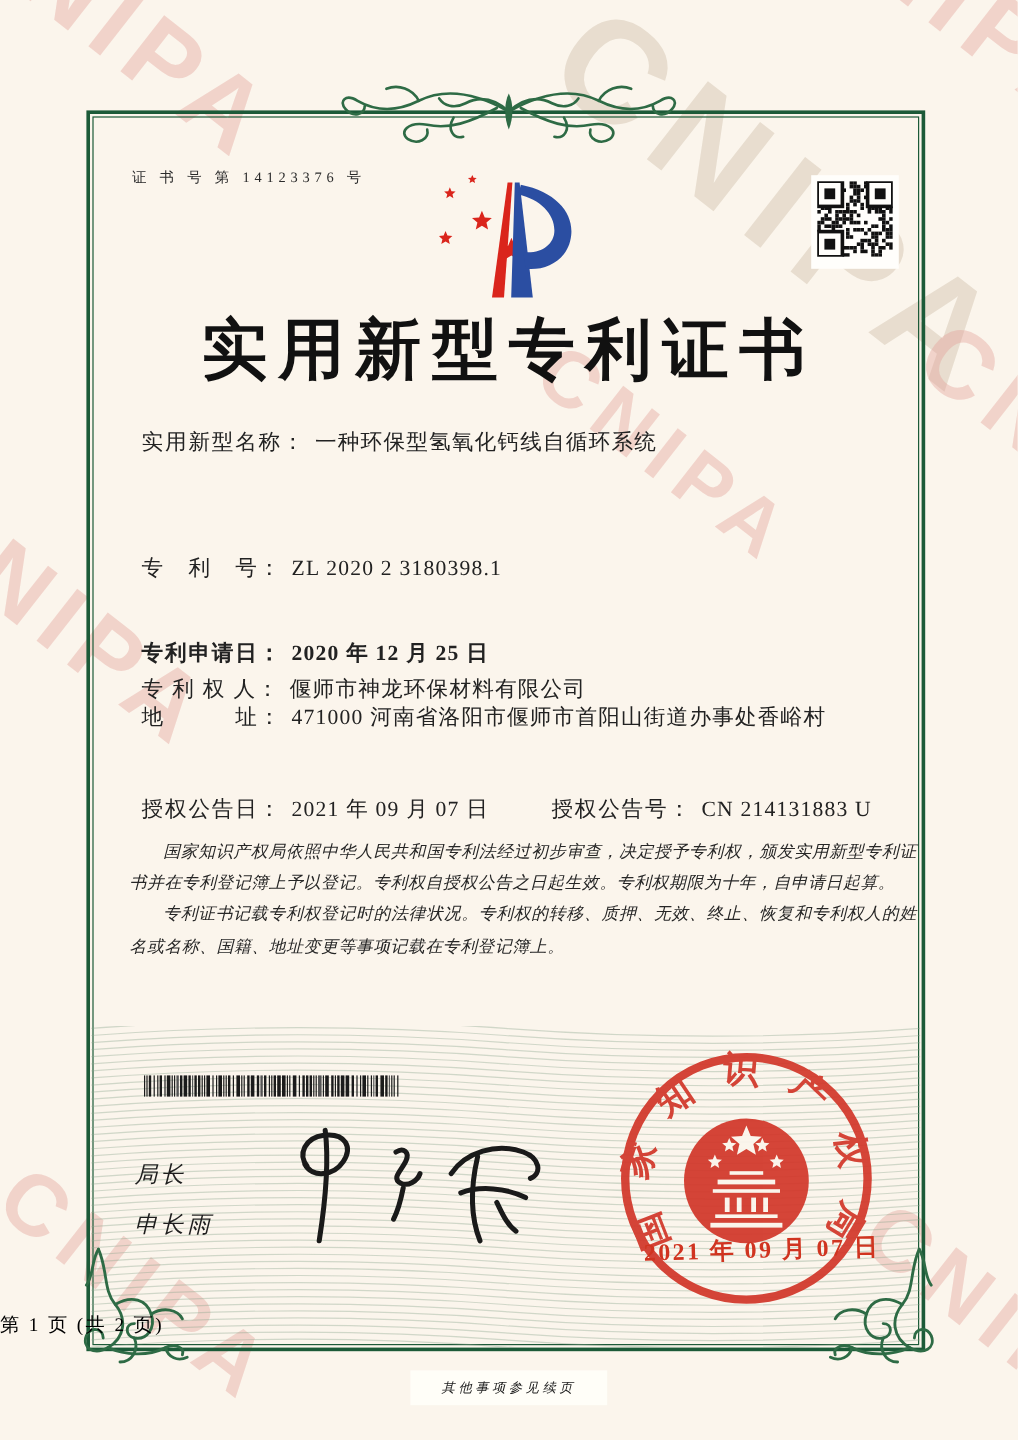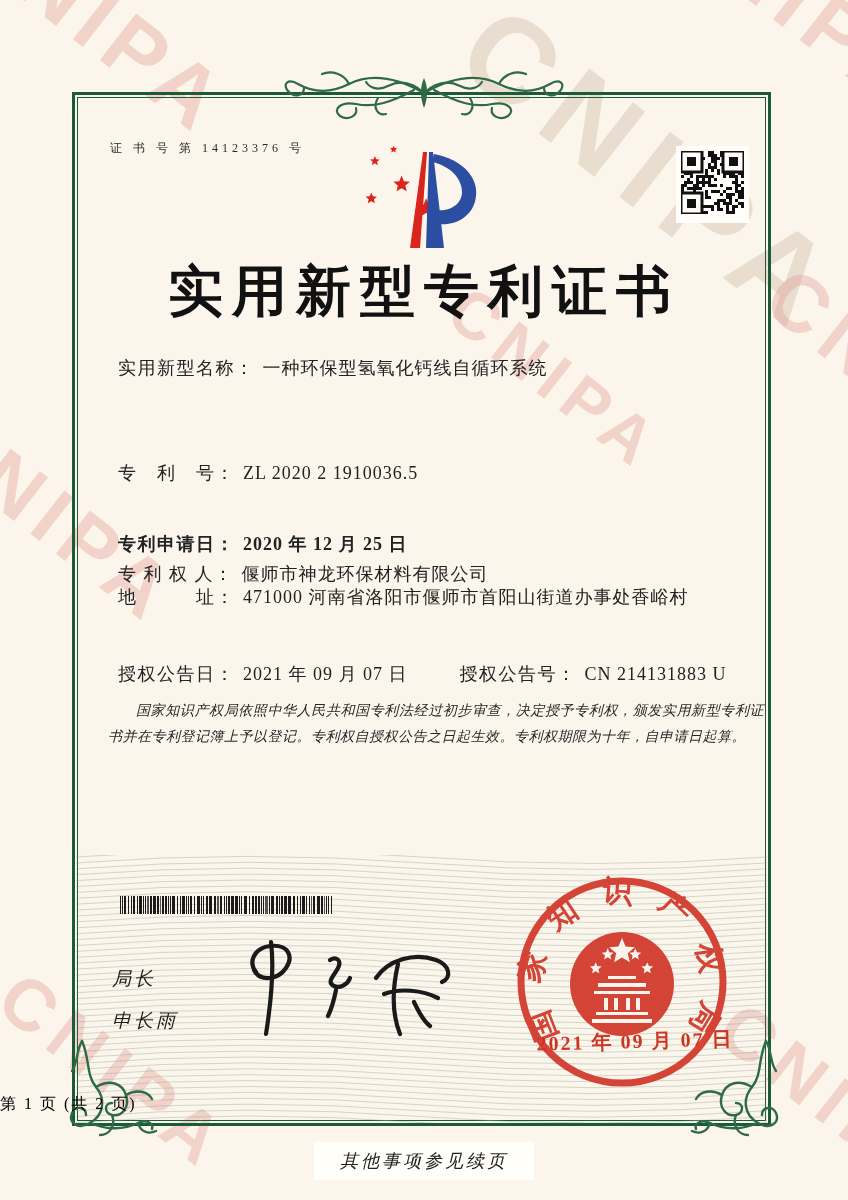--- a/index.html
+++ b/index.html
@@ -97,21 +97,21 @@
     position:absolute;left:0;right:0;top:1094px;
     font-size:16px;letter-spacing:2px;color:#000000;
   }
   .continuation{
     position:absolute;left:0;right:0;top:1142px;
     text-align:center;
   }
   .continuation span{
     display:inline-block;background:#fffef8;
     padding:7px 26px;
-    font-size:18px;font-style:italic;letter-spacing:3px;color:#222;
+    font-size:11px;font-style:italic;letter-spacing:3px;color:#222;
   }
 </style>
 </head>
 <body>
 
 <div class="page">
 
   <div class="wm wm-pink" style="left:-60px;top:-30px;font-size:86px;">CNIPA</div>
   <div class="wm wm-pink" style="left:640px;top:-50px;font-size:86px;">CNIPA</div>
   <div class="wm wm-tan" style="left:430px;top:100px;font-size:120px;letter-spacing:16px;">CNIPA</div>
@@ -383,37 +383,38 @@
         <rect x="6" y="48" width="9" height="9" fill="#111"></rect>
       </svg>
   </div>
 
   <div class="title">实用新型专利证书</div>
 
   <div class="row" style="top:356px;">
     <span class="lbl">实用新型名称：</span><span class="val">一种环保型氢氧化钙线自循环系统</span>
   </div>
   <div class="row" style="top:461px;">
-    <span class="lbl">专　利　号：</span><span class="val">ZL 2020 2 1910036.5</span>
+    <span class="lbl">专　利　号：</span><span class="val">ZL 2020 2 3180398.1</span>
   </div>
   <div class="row" style="top:532px;font-weight:bold;">
     <span class="lbl">专利申请日：</span><span class="val">2020 年 12 月 25 日</span>
   </div>
   <div class="row" style="top:562px;">
     <span class="lbl">专 利 权 人：</span><span class="val">偃师市神龙环保材料有限公司</span>
   </div>
   <div class="row" style="top:585px;">
     <span class="lbl">地　　　址：</span><span class="val">471000 河南省洛阳市偃师市首阳山街道办事处香峪村</span>
   </div>
   <div class="row" style="top:662px;">
     <span class="lbl">授权公告日：</span><span class="val">2021 年 09 月 07 日</span><span class="lbl2">授权公告号：</span><span class="val">CN 214131883 U</span>
   </div>
 
   <div class="body-text">
     <p>国家知识产权局依照中华人民共和国专利法经过初步审查，决定授予专利权，颁发实用新型专利证书并在专利登记簿上予以登记。专利权自授权公告之日起生效。专利权期限为十年，自申请日起算。</p>
+    <p>专利证书记载专利权登记时的法律状况。专利权的转移、质押、无效、终止、恢复和专利权人的姓名或名称、国籍、地址变更等事项记载在专利登记簿上。</p>
   </div>
 
   <svg id="barcode" class="barcode" width="216" height="18" viewBox="0 0 216 18">
       <rect x="0" y="0" width="1" height="18" fill="#1b1b1b"></rect>
       <rect x="2" y="0" width="1" height="18" fill="#1b1b1b"></rect>
       <rect x="4" y="0" width="2" height="18" fill="#1b1b1b"></rect>
       <rect x="8" y="0" width="1" height="18" fill="#1b1b1b"></rect>
       <rect x="11" y="0" width="1" height="18" fill="#1b1b1b"></rect>
       <rect x="13" y="0" width="2" height="18" fill="#1b1b1b"></rect>
       <rect x="17" y="0" width="1" height="18" fill="#1b1b1b"></rect>

